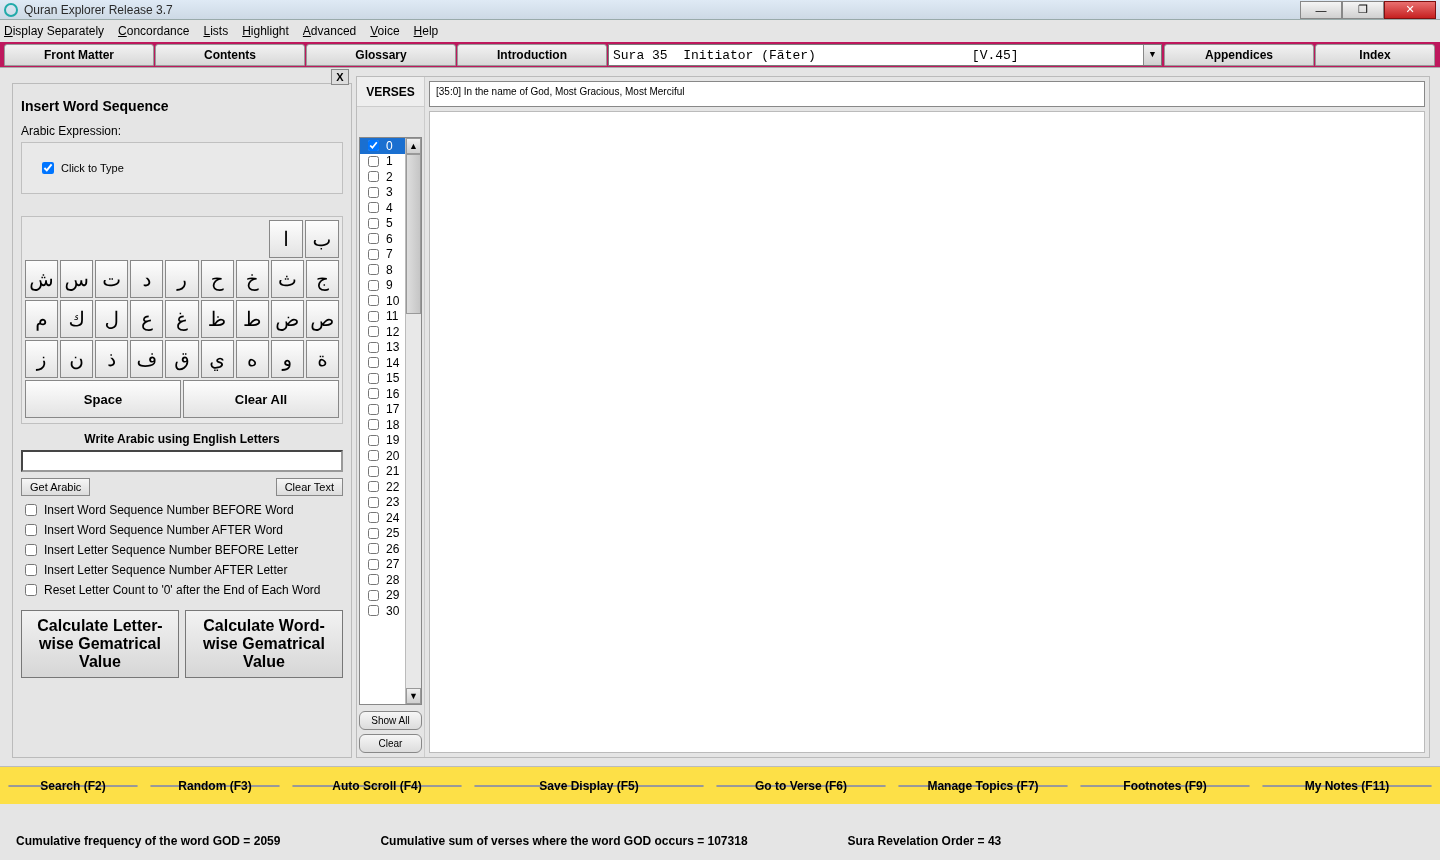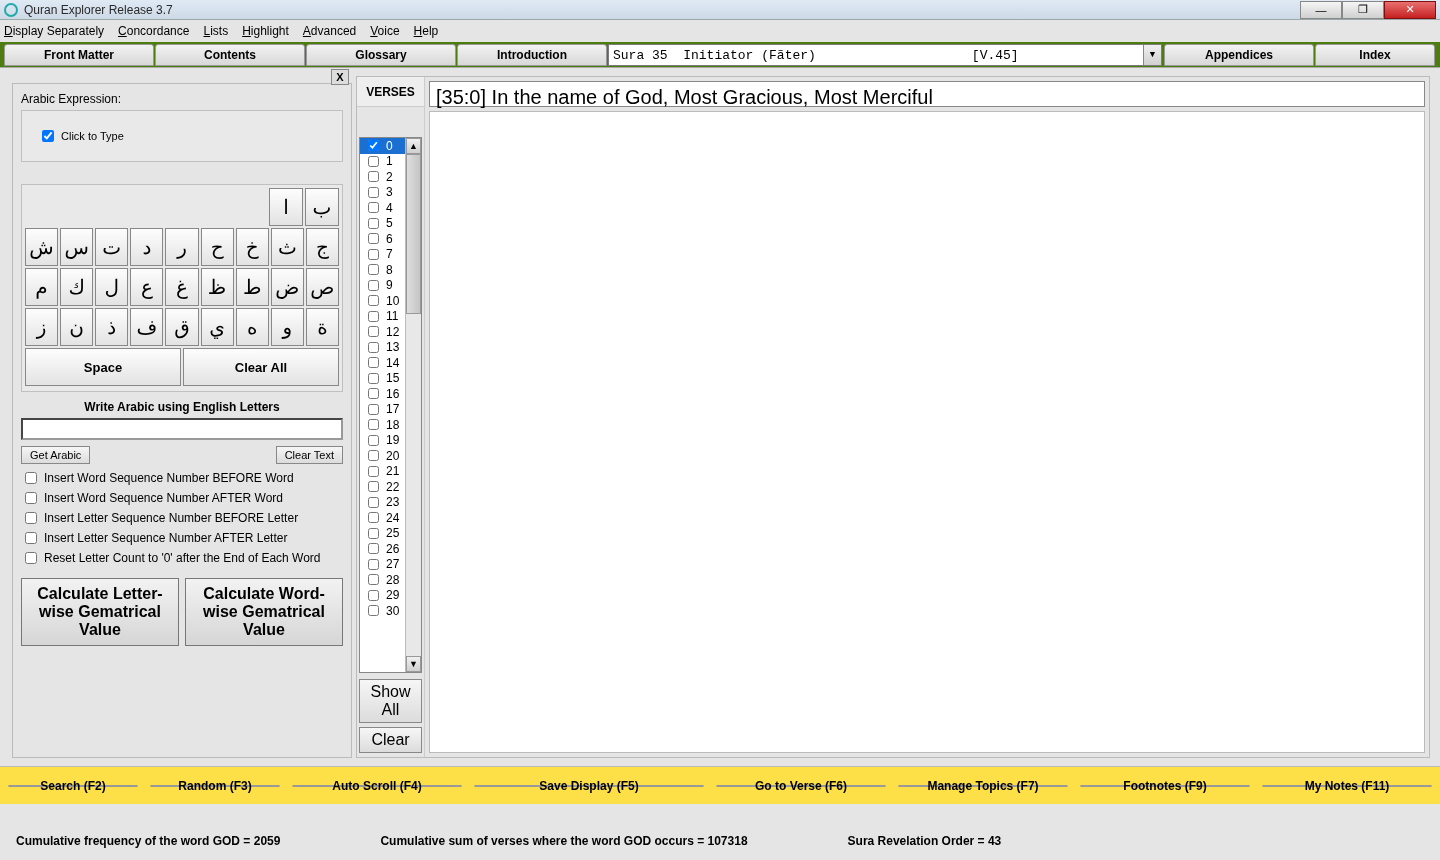--- a/index.html
+++ b/index.html
@@ -55,21 +55,21 @@
     display: flex; align-items: center;
     padding: 0 4px;
     gap: 14px;
     font-size: 12px;
   }
   .menubar .menu-item { cursor: pointer; }
   .menubar .menu-item .ul { text-decoration: underline; }
   
   .tabbar {
     height: 26px;
-    background: #4d7c0f;
+    background: #be185d;
     display: flex;
     border-bottom: 1px solid #aaa;
     padding: 2px 4px 0 4px;
     gap: 0;
   }
   .tab-btn {
     border: 1px solid #999;
     background: linear-gradient(to bottom, #f2f2f2, #d8d8d8);
     height: 22px;
     display: flex; align-items: center; justify-content: center;
@@ -279,32 +279,32 @@
   .vscroll .thumb {
     height: 160px;
     background: linear-gradient(to right,#dedede,#c5c5c5);
     border: 1px solid #999;
   }
   .vscroll .track { flex:1; }
   .verses-btns {
     padding: 4px 2px;
     display: flex; flex-direction: column; gap: 4px;
   }
-  .verses-btns .btn { font-size: 16px; padding: 3px; }
+  .verses-btns .btn { font-size: 10px; padding: 3px; border-radius: 6px; }
   .verse-display {
     flex: 1;
     display: flex; flex-direction: column;
   }
   .verse-text {
     height: 26px;
     margin: 4px;
     border: 1px solid #888;
     background: #fff;
     padding: 4px 6px;
-    font-size: 20px;
+    font-size: 10px;
     font-family: Arial, sans-serif;
   }
   .verse-body {
     flex: 1;
     margin: 0 4px 4px 4px;
     background: #fff;
     border: 1px solid #bbb;
   }
   
   .bottombar {
@@ -367,20 +367,21 @@
     <div class="dd-arrow">▼</div>
   </div>
   <div class="tab-btn" style="width:150px;margin-left:2px">Appendices</div>
   <div class="tab-btn" style="width:120px">Index</div>
 </div>
 
 <div class="main">
 
   <div class="sidebar">
     <div class="sidebar-close">X</div>
+    <div class="panel-title">Insert Word Sequence</div>
     <div class="field-label">Arabic Expression:</div>
     <div class="chk-row">
       <input type="checkbox" class="chk" checked="" style="">
       <span>Click to Type</span>
     </div>
 
     <div class="kbd-area">
       <div class="kbd-row right" id="krow0">
           <div class="key">ا</div>
           <div class="key">ب</div>

